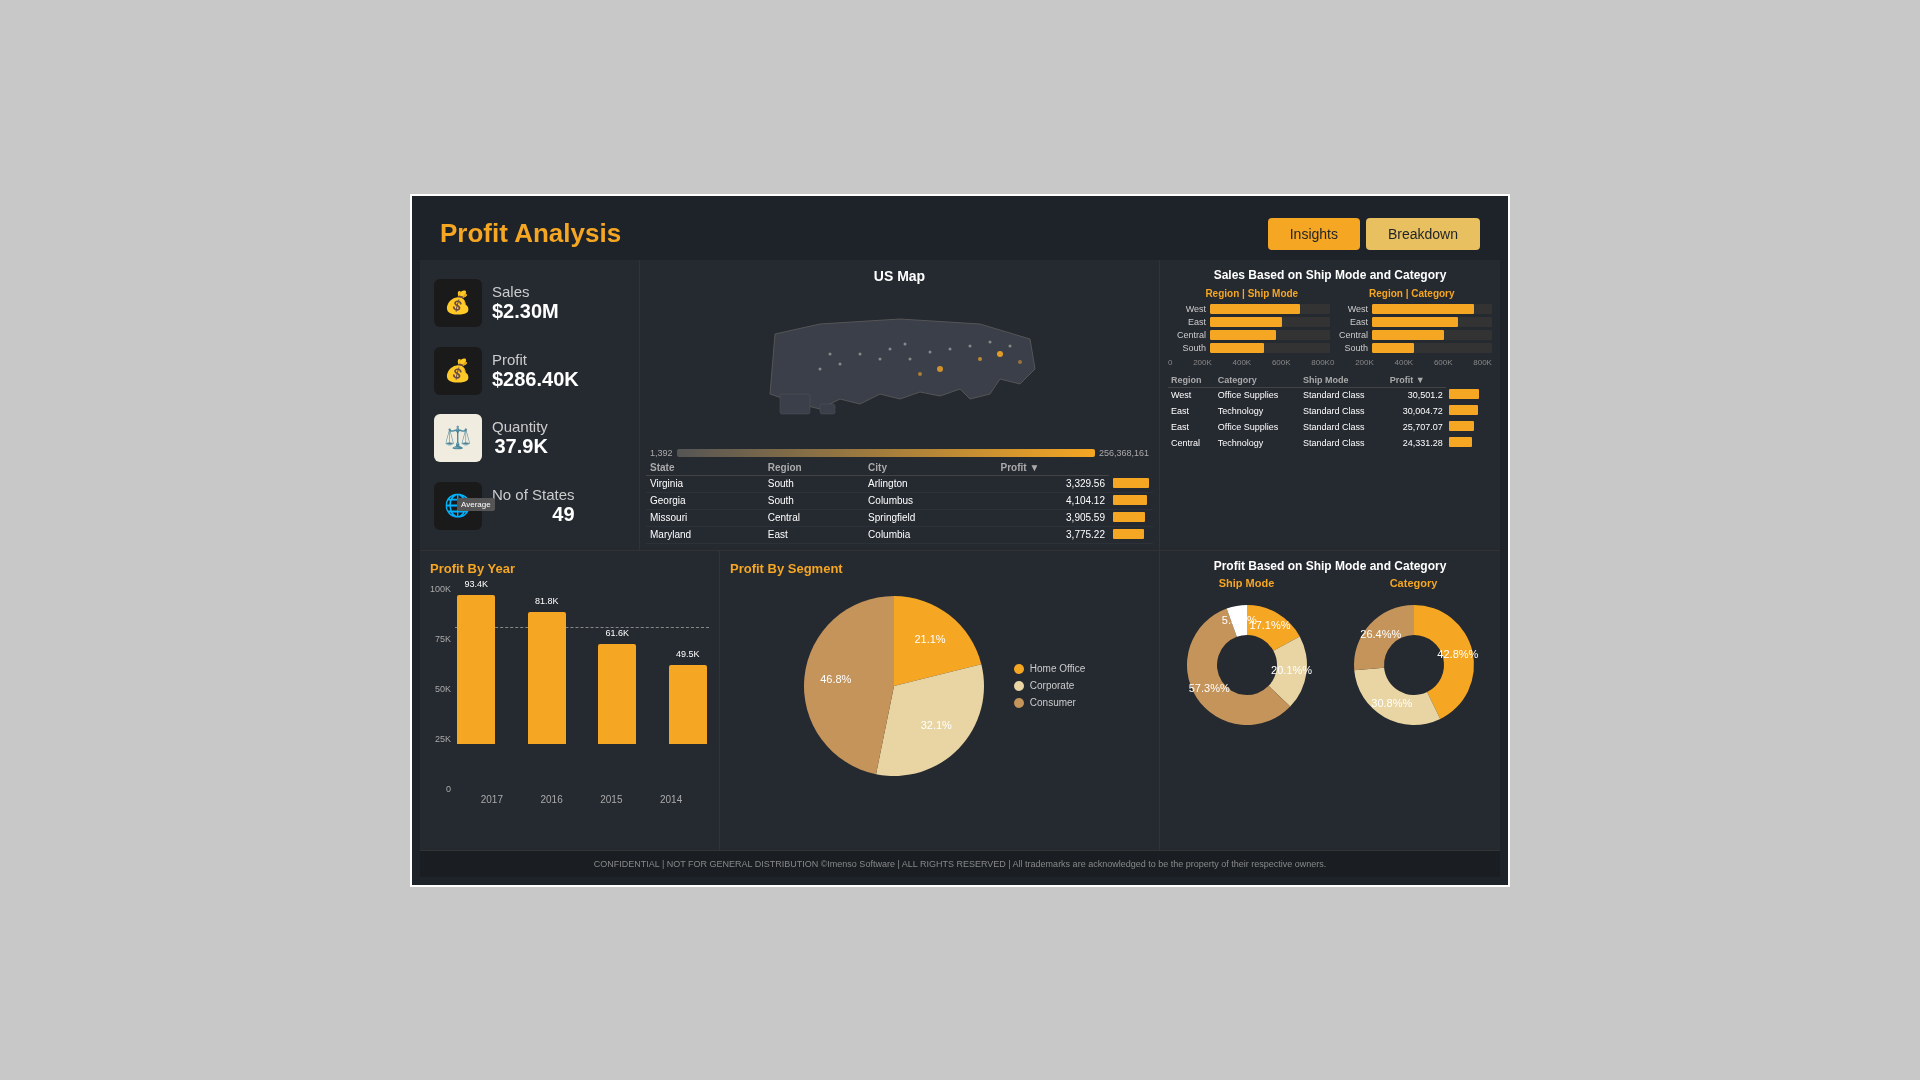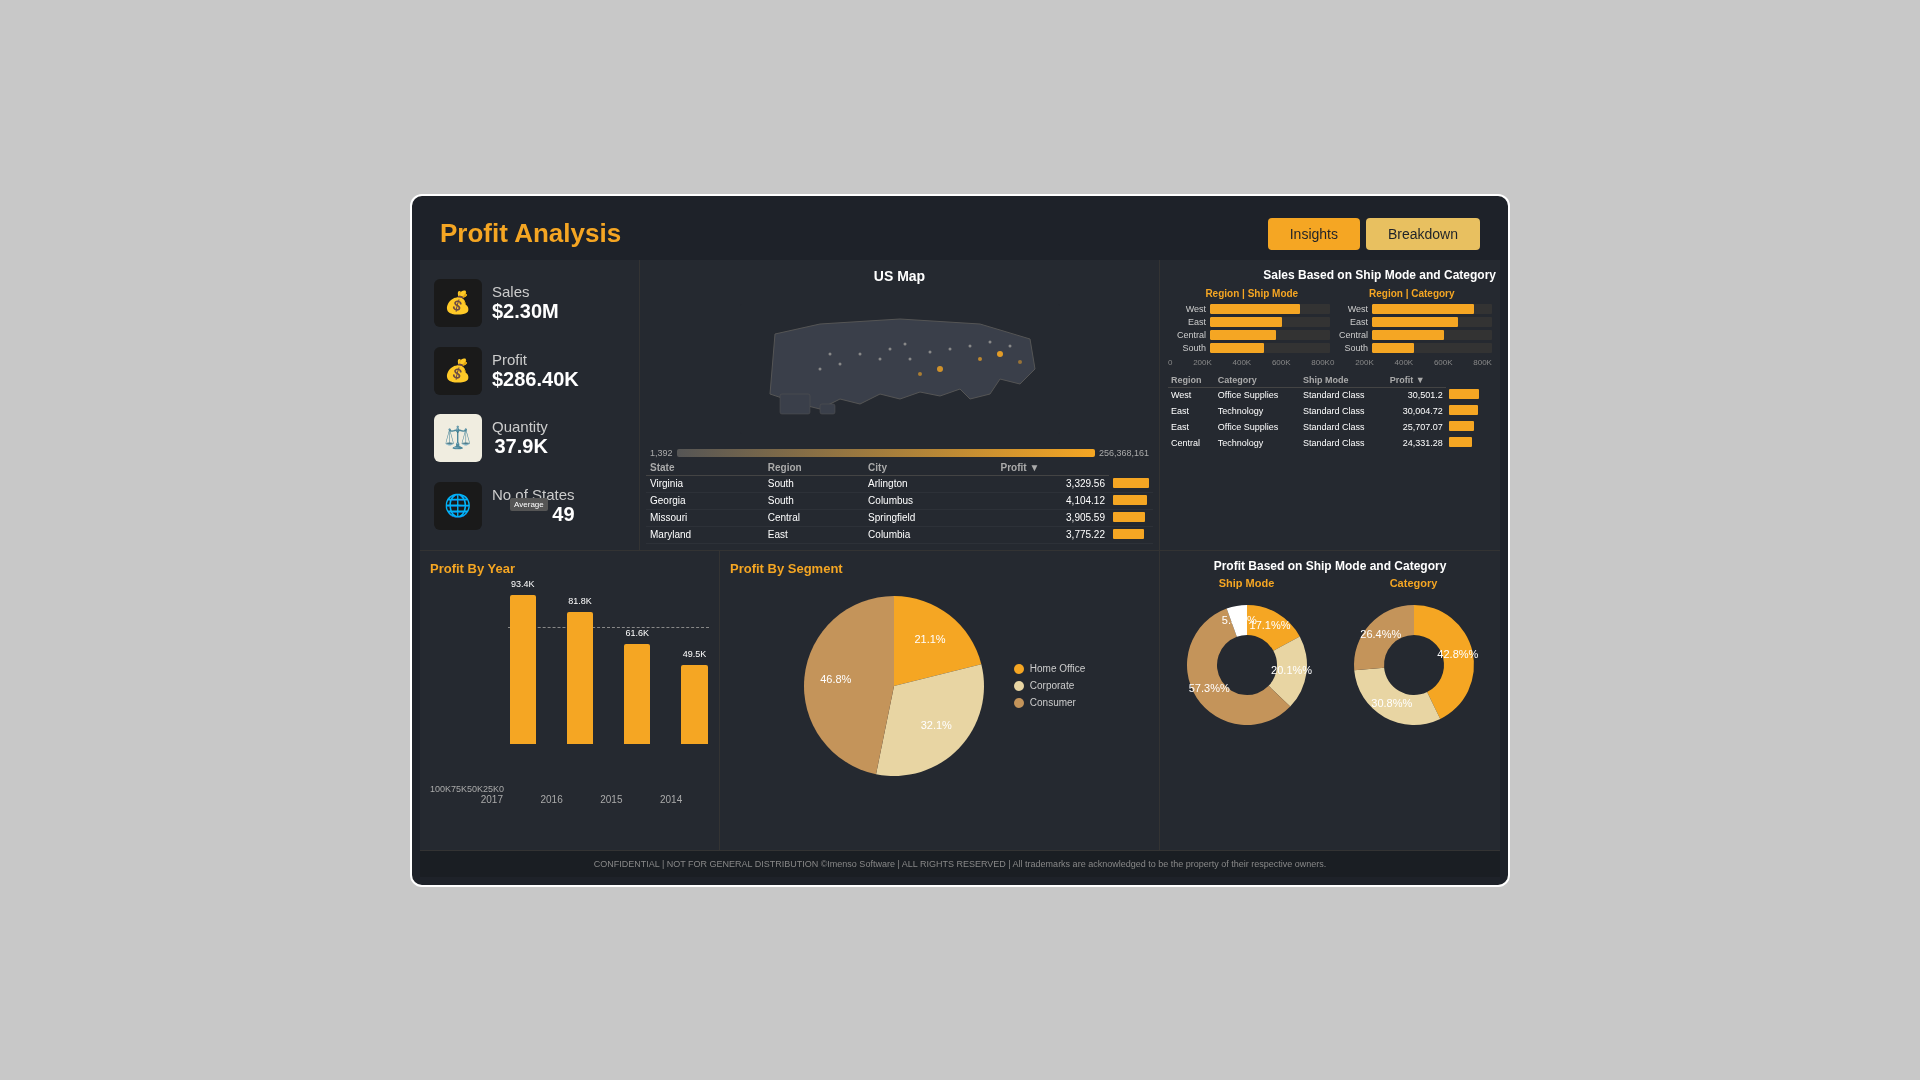--- a/index.html
+++ b/index.html
@@ -6,21 +6,21 @@
     body {
       width: 1920px; height: 1080px;
       background: #c8c8c8;
       display: flex; align-items: center; justify-content: center;
       font-family: Arial, sans-serif;
       overflow: hidden;
     }
     .dashboard {
       width: 1100px;
       background: #1e2229;
-      border-radius: 12px;
+      border-radius: 0;
       border: 2px solid #fff;
       padding: 8px;
       overflow: hidden;
     }
     
     .header {
       display: flex; justify-content: space-between; align-items: center;
       padding: 14px 20px 10px 20px;
       background: #1e2229;
     }
@@ -69,21 +69,21 @@
     .map-table th { color: #aaa; font-size: 10px; text-align: left; padding: 2px 4px; border-bottom: 1px solid #444; }
     .map-table td { color: #fff; font-size: 10px; padding: 2px 4px; border-bottom: 1px solid #2d3138; }
     .profit-col { text-align: right; }
     .bar-cell { width: 4px; }
     .inline-bar { display: inline-block; height: 10px; background: #f5a623; border-radius: 1px; }
 
     
     .ship-panel {
       width: 340px; background: #252930;
     }
-    .ship-title { color: #fff; font-size: 12px; font-weight: bold; text-align: right; padding: 8px 4px 4px; }
+    .ship-title { color: #fff; font-size: 12px; font-weight: bold; text-align: center; padding: 8px 4px 4px; }
     .ship-subtitles { display: flex; justify-content: space-around; padding: 2px 10px; }
     .ship-subtitle { color: #f5a623; font-size: 10px; font-weight: bold; text-align: center; }
     .ship-charts { display: flex; gap: 0; padding: 0 8px; }
     .bar-chart-section { flex: 1; }
     .bar-row { display: flex; align-items: center; gap: 4px; margin: 3px 0; }
     .bar-region-label { color: #ccc; font-size: 9px; width: 38px; text-align: right; flex-shrink: 0; }
     .bar-track { flex: 1; height: 10px; background: #333; border-radius: 1px; overflow: hidden; }
     .bar-fill { height: 100%; background: #f5a623; border-radius: 1px; }
     .bar-axis { display: flex; justify-content: space-between; padding: 2px 0; }
     .bar-axis span { color: #888; font-size: 8px; }
@@ -95,21 +95,21 @@
     .ship-table td { color: #fff; font-size: 9px; padding: 2px 3px; }
     .ship-table .profit-val { text-align: right; }
 
     
     .bottom-section { display: flex; height: 300px; border-top: 1px solid #333; }
 
     
     .year-panel { width: 300px; background: #252930; border-right: 1px solid #333; padding: 10px; }
     .chart-title { color: #f5a623; font-size: 13px; font-weight: bold; margin-bottom: 8px; }
     .bar-chart-y { display: flex; height: 210px; }
-    .y-axis { display: flex; flex-direction: row; justify-content: space-between; align-items: flex-end; padding-right: 4px; }
+    .y-axis { display: flex; flex-direction: column; justify-content: space-between; align-items: flex-end; padding-right: 4px; }
     .y-label { color: #aaa; font-size: 9px; }
     .bars-area { flex: 1; display: flex; align-items: flex-end; gap: 28px; position: relative; }
     .bar-col { display: flex; flex-direction: column; align-items: center; flex: 1; }
     .bar-rect { width: 100%; background: #f5a623; border-radius: 2px 2px 0 0; position: relative; }
     .bar-top-label { color: #fff; font-size: 9px; text-align: center; position: absolute; top: -16px; width: 100%; white-space: nowrap; }
     .avg-line { position: absolute; width: 100%; border-top: 1px dashed #888; }
     .avg-badge { background: #555; color: #fff; font-size: 8px; padding: 2px 4px; border-radius: 2px; position: absolute; left: 2px; }
 
     
     .segment-panel { flex: 1; background: #252930; border-right: 1px solid #333; padding: 10px; }

